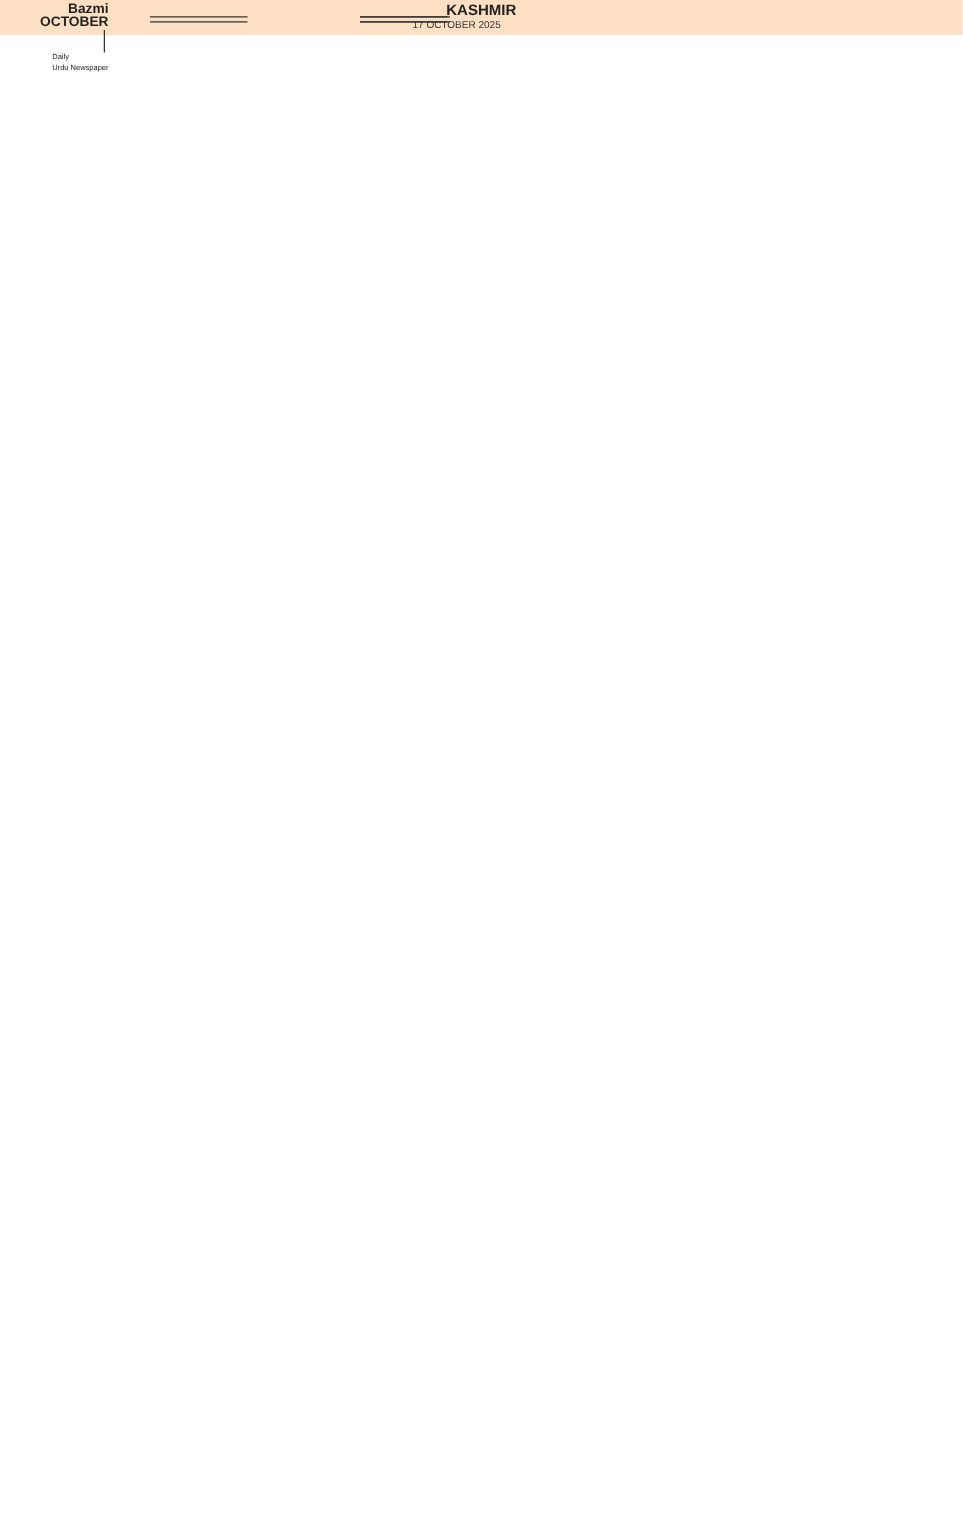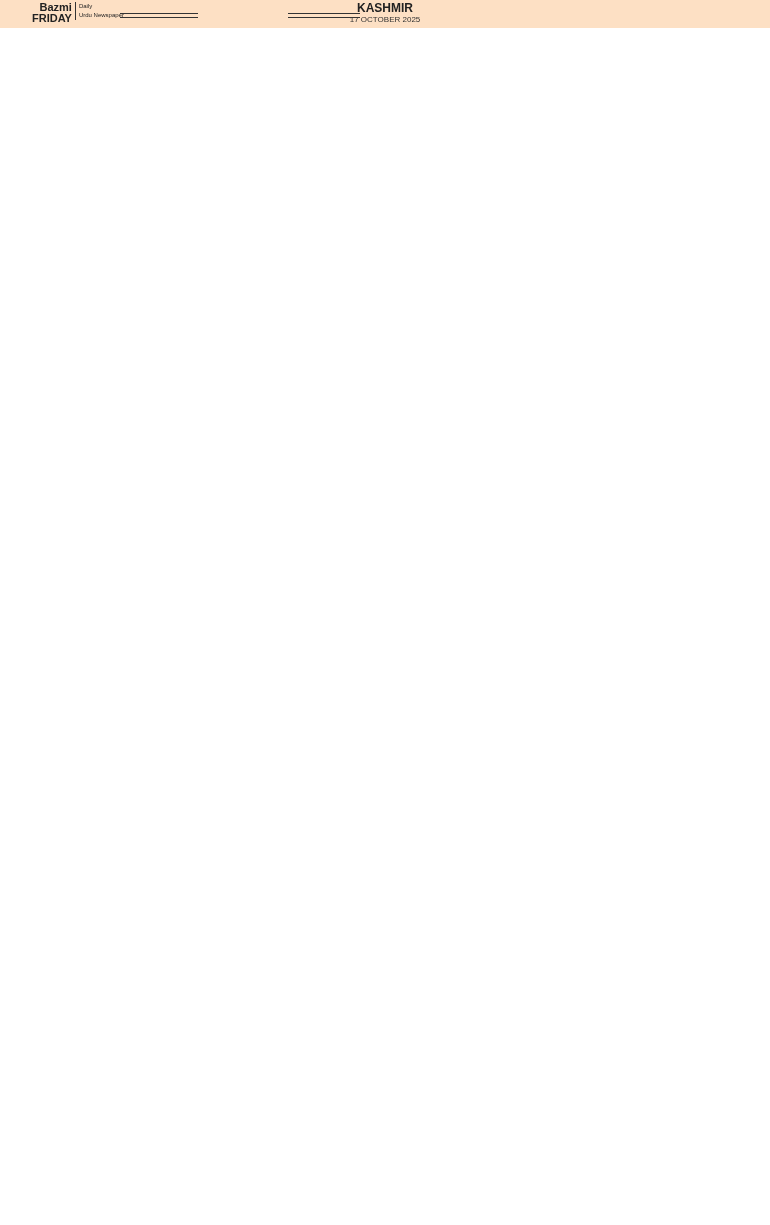--- a/index.html
+++ b/index.html
@@ -1,34 +1,34 @@
 <!DOCTYPE html>
 <html><head>
 <meta charset="utf-8">
 <style>
 *{box-sizing:border-box;margin:0;padding:0;}
 body{width:770px;height:1225px;background:#fff;font-family:"DejaVu Sans",sans-serif;position:relative;overflow:hidden;color:#111;}
 .abs{position:absolute;}
 .masthead{left:0;top:0;width:770px;height:28px;background:#fde0c4;}
-.mh-brand{top:2px;display:flex;align-items:flex-start;}
+.mh-brand{top:2px;display:flex;align-items:flex-end;flex-direction:column;}
 .mh-brand .name{font-family:"Liberation Sans",sans-serif;font-weight:bold;font-size:11px;line-height:11px;text-align:right;color:#222;}
 .mh-brand .sep{width:1px;height:18px;background:#333;margin:0 3px;}
 .mh-brand .sub{font-family:"Liberation Sans",sans-serif;font-size:6px;line-height:9px;color:#222;}
 .mh-rule{height:5px;border-top:1px solid #333;border-bottom:1px solid #333;top:13px;}
 .mh-day{left:330px;top:1px;width:110px;text-align:center;font-family:"Liberation Sans",sans-serif;font-weight:bold;font-size:12px;color:#222;}
-.mh-date{left:330px;top:15px;width:110px;text-align:center;font-family:"Liberation Sans",sans-serif;font-size:8px;color:#333;}
+.mh-date{left:330px;top:15px;width:110px;font-family:"Liberation Sans",sans-serif;font-size:8px;color:#333;}
 </style>
 </head>
 <body>
 
 <div class="abs masthead"></div>
 <div class="abs mh-brand" style="left:32px;">
   <div class="name">
       <div>Bazmi</div>
-      <div>FRIDAY</div>
+      <div>OCTOBER</div>
     </div>
   <div class="sep"></div>
   <div class="sub">
       <div>Daily</div>
       <div>Urdu Newspaper</div>
     </div>
 </div>
 <div class="abs mh-rule" style="left:120px;width:78px;"></div>
 <div class="abs mh-day">KASHMIR</div>
 <div class="abs mh-date">17 OCTOBER 2025</div>

